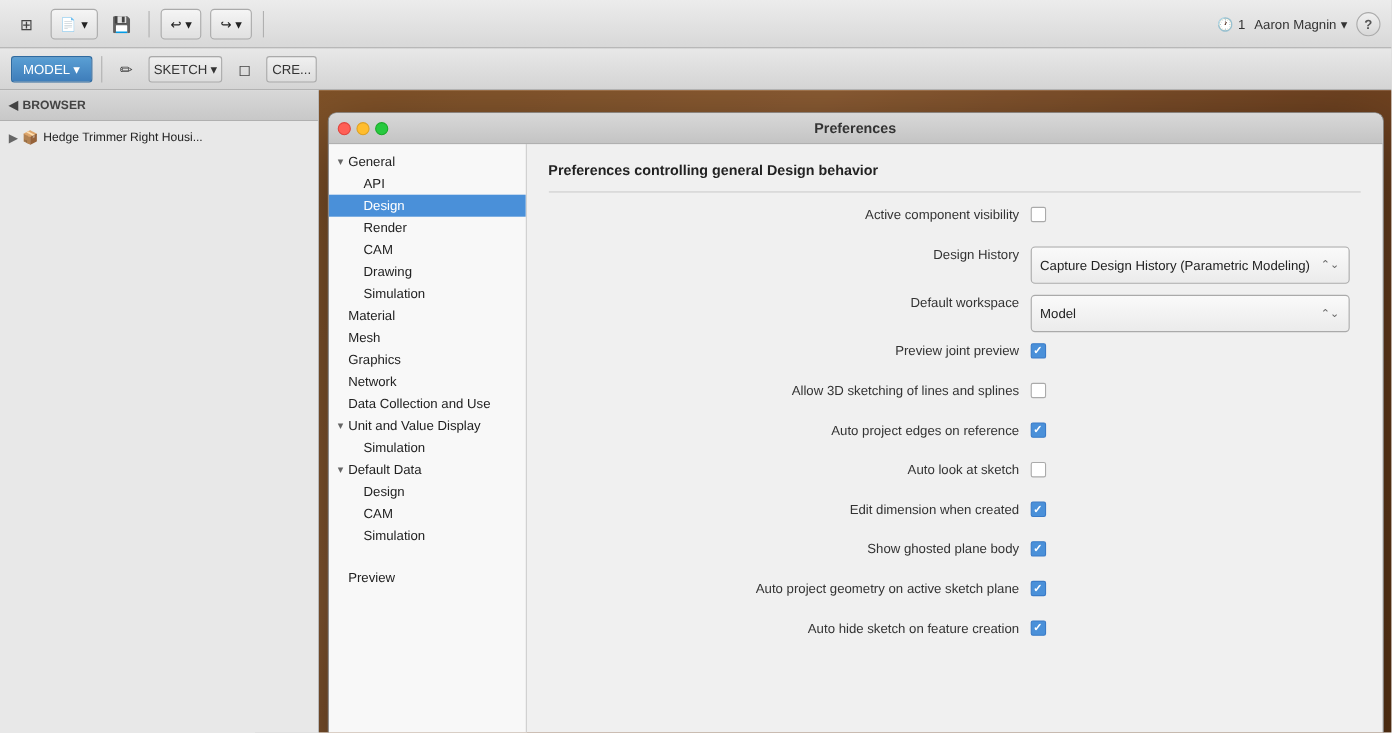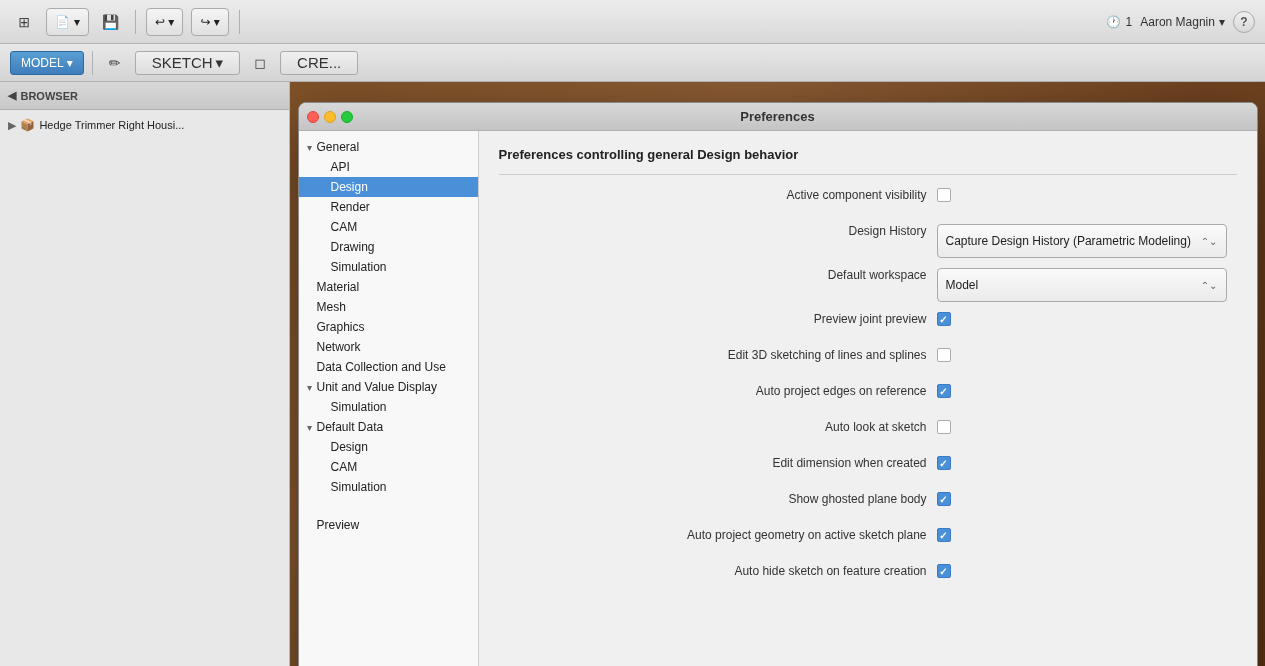--- a/index.html
+++ b/index.html
@@ -74,25 +74,25 @@
       height: 24px; padding: 0 10px;
       background: linear-gradient(to bottom, #5a9fd4, #3e7dba);
       border: 1px solid #2e6aa0;
       border-radius: 3px;
       color: white; font-size: 12px;
       display: flex; align-items: center; gap: 3px;
       cursor: pointer;
     }
 
     .sketch-btn {
-      height: 24px; padding: 0 16px;
+      height: 24px; padding: 0 4px;
       background: linear-gradient(to bottom, #f0f0f0, #ddd);
       border: 1px solid #aaa;
       border-radius: 3px;
-      font-size: 15px;
+      font-size: 12px;
       display: flex; align-items: center; gap: 3px;
       cursor: pointer;
       color: #333;
     }
 
     .browser-header {
       height: 28px;
       background: linear-gradient(to bottom, #d8d8d8, #c8c8c8);
       border-bottom: 1px solid #b0b0b0;
       display: flex; align-items: center; padding: 0 8px;
@@ -506,21 +506,21 @@
                   </div>
                 </div>
               </div>
               <div class="pref-row">
                 <div class="pref-label">Preview joint preview</div>
                 <div class="pref-control">
                   <div class="mac-checkbox checked"></div>
                 </div>
               </div>
               <div class="pref-row">
-                <div class="pref-label">Edit 3D sketching of lines and splines</div>
+                <div class="pref-label">Allow 3D sketching of lines and splines</div>
                 <div class="pref-control">
                   <div class="mac-checkbox"></div>
                 </div>
               </div>
               <div class="pref-row">
                 <div class="pref-label">Auto project edges on reference</div>
                 <div class="pref-control">
                   <div class="mac-checkbox checked"></div>
                 </div>
               </div>

